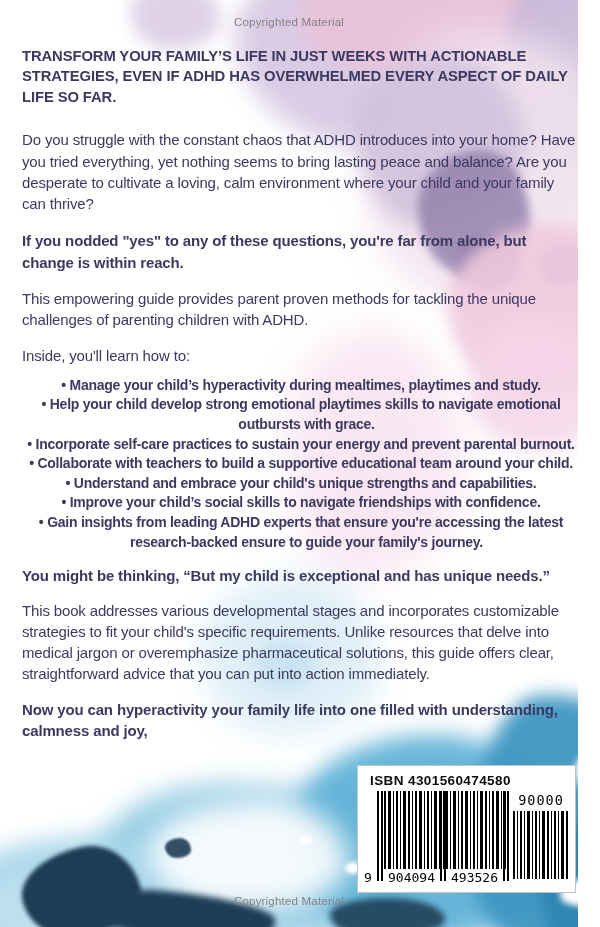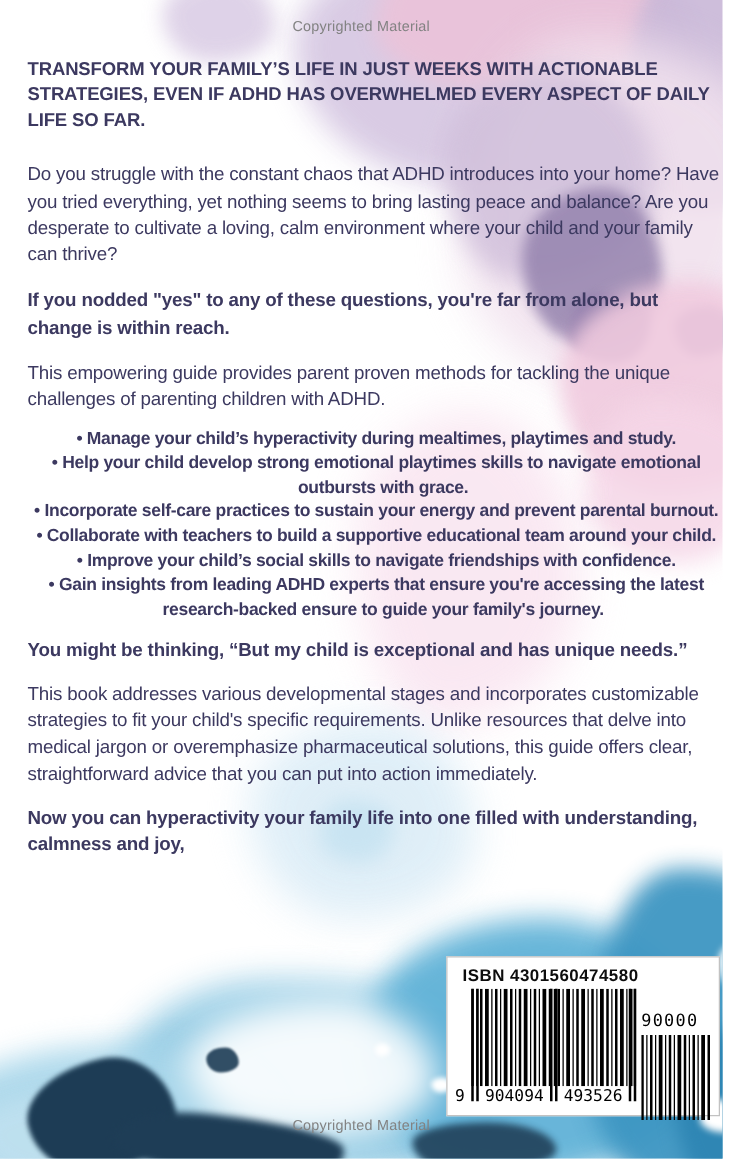--- a/index.html
+++ b/index.html
@@ -66,21 +66,21 @@
     position:absolute; bottom:1px; left:0; width:100%; height:16px;
     font-family:"DejaVu Sans Mono", monospace; font-size:13px; color:#000;
   }
   .digits span { position:absolute; bottom:0; background:#fff; line-height:15px; }
   .d9  { left:0; }
   .dg1 { left:22px; padding:0 2px; }
   .dg2 { left:85px; padding:0 2px; }
   .supp-code { margin-left:10px; width:58px; }
   .price {
     font-family:"DejaVu Sans Mono", monospace; font-size:13.5px; color:#000;
-    text-align:left; margin:18px 0 3px; letter-spacing:1px;
+    text-align:center; margin:1px 0 3px; letter-spacing:1px;
   }
   .bars-supp { width:56px; height:68px; display:block; }
 </style>
 </head>
 <body>
 
 <div class="cover">
 
   <div class="art">
 
@@ -124,25 +124,27 @@
   </div>
 
   <div class="watermark top">Copyrighted Material</div>
   <div class="watermark bottom">Copyrighted Material</div>
 
   <div class="content">
     <h1 class="headline">TRANSFORM YOUR FAMILY’S LIFE IN JUST WEEKS WITH ACTIONABLE STRATEGIES, EVEN IF ADHD HAS OVERWHELMED EVERY ASPECT OF DAILY LIFE SO FAR.</h1>
     <p class="p-questions">Do you struggle with the constant chaos that ADHD introduces into your home? Have you tried everything, yet nothing seems to bring lasting peace and balance? Are you desperate to cultivate a loving, calm environment where your child and your family can thrive?</p>
     <p class="p-nodded">If you nodded "yes" to any of these questions, you're far from alone, but change is within reach.</p>
     <p class="p-guide">This empowering guide provides parent proven methods for tackling the unique challenges of parenting children with ADHD.</p>
+    <p class="p-learn">Inside, you'll learn how to:</p>
     <ul class="benefits">
       <li>Manage your child’s hyperactivity during mealtimes, playtimes and study.</li>
       <li>Help your child develop strong emotional playtimes skills to navigate emotional outbursts with grace.</li>
       <li>Incorporate self-care practices to sustain your energy and prevent parental burnout.</li>
       <li>Collaborate with teachers to build a supportive educational team around your child.</li>
+      <li>Understand and embrace your child's unique strengths and capabilities.</li>
       <li>Improve your child’s social skills to navigate friendships with confidence.</li>
       <li>Gain insights from leading ADHD experts that ensure you're accessing the latest research-backed ensure to guide your family's journey.</li>
     </ul>
     <p class="p-objection">You might be thinking, “But my child is exceptional and has unique needs.”</p>
     <p class="p-addresses">This book addresses various developmental stages and incorporates customizable strategies to fit your child's specific requirements. Unlike resources that delve into medical jargon or overemphasize pharmaceutical solutions, this guide offers clear, straightforward advice that you can put into action immediately.</p>
     <p class="p-closing">Now you can hyperactivity your family life into one filled with understanding, calmness and joy,</p>
   </div>
 
   <div class="barcode-box">
     <div class="isbn-label">ISBN 4301560474580</div>

